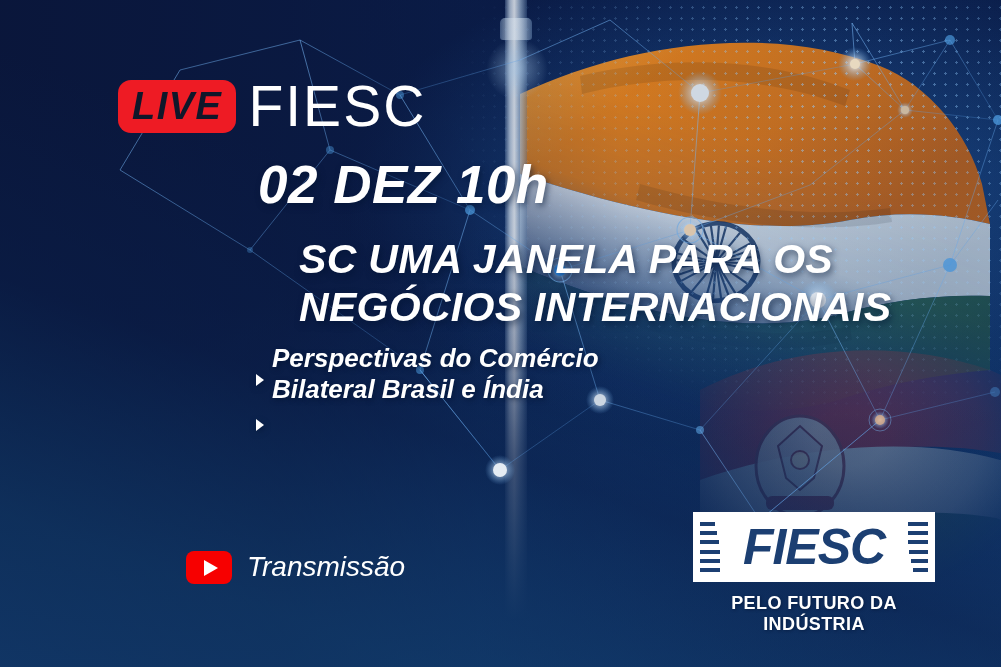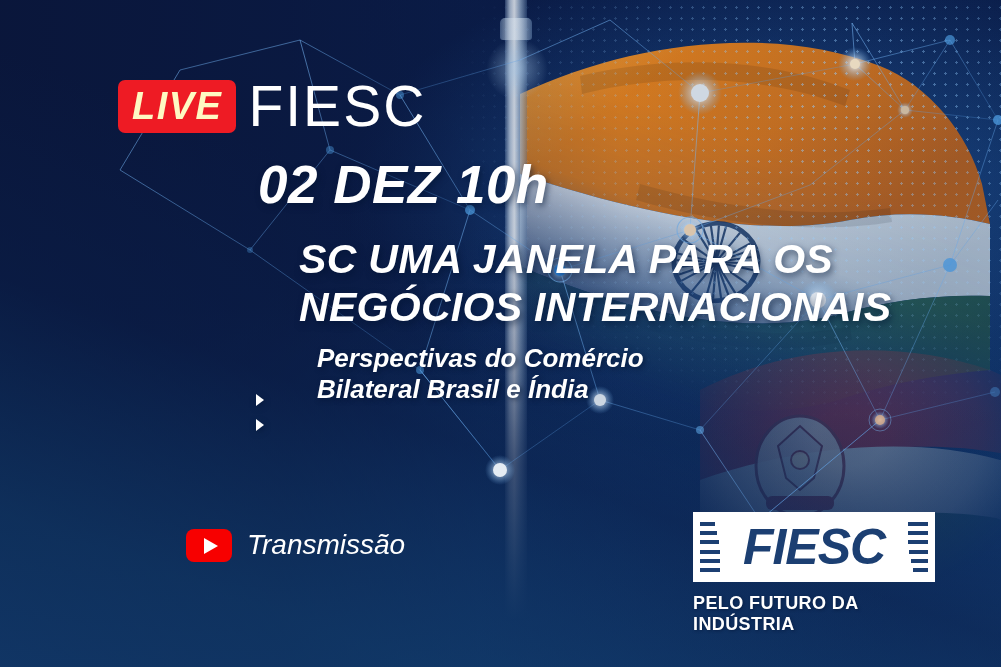--- a/index.html
+++ b/index.html
@@ -121,23 +121,23 @@
   
   .live-row {
     position: absolute;
     left: 118px;
     top: 78px;
     display: flex;
     align-items: center;
   }
   .live-badge {
     background: #ee1b24;
-    border-radius: 7px;
+    border-radius: 13px;
     padding: 7px 14px 8px 14px;
-    color: #fef9c3;
+    color: #0f172a;
     font-size: 38px;
     font-weight: bold;
     font-style: italic;
     letter-spacing: 1.5px;
     line-height: 1;
     font-family: "Liberation Sans", sans-serif;
   }
   .live-wordmark {
     color: #ffffff;
     font-size: 57px;
@@ -181,23 +181,22 @@
 
   
   .bullets {
     position: absolute;
     left: 256px;
     top: 343px;
     font-family: "Liberation Sans", sans-serif;
   }
   .bullet-item {
     display: flex;
-    align-items: flex-end;
+    align-items: center;
     margin-bottom: 2px;
-    gap: 45px;
   }
   .bullet-mark {
     width: 0; height: 0;
     border-left: 8px solid #ffffff;
     border-top: 6px solid transparent;
     border-bottom: 6px solid transparent;
     margin-top: 11px;
     margin-right: 8px;
     flex: none;
     filter: drop-shadow(1px 2px 3px rgba(0,18,48,0.6));
@@ -209,21 +208,21 @@
     font-style: italic;
     line-height: 1.21;
     text-shadow: 2px 2px 5px rgba(0,18,48,0.6);
   }
   .bullet-text div { white-space: nowrap; }
 
   
   .broadcast {
     position: absolute;
     left: 186px;
-    top: 525px;
+    top: 547px;
     display: flex;
     align-items: flex-start;
   }
   .yt-icon {
     width: 46px; height: 33px;
     background: #f70000;
     border-radius: 8px;
     position: relative;
     flex: none;
     margin-top: 4px;
@@ -293,21 +292,21 @@
     color: #1c3f72;
     font-size: 50px;
     font-weight: bold;
     font-style: italic;
     letter-spacing: -1px;
     line-height: 1;
     font-family: "Liberation Sans", sans-serif;
   }
   .logo-tagline {
     margin-top: 11px;
-    text-align: left;
+    text-align: center;
     color: #ffffff;
     font-size: 18px;
     font-weight: bold;
     letter-spacing: 0.4px;
     width: 242px;
     font-family: "Liberation Sans", sans-serif;
     text-shadow: 1px 1px 3px rgba(0,18,48,0.5);
   }
 </style>
 </head>

